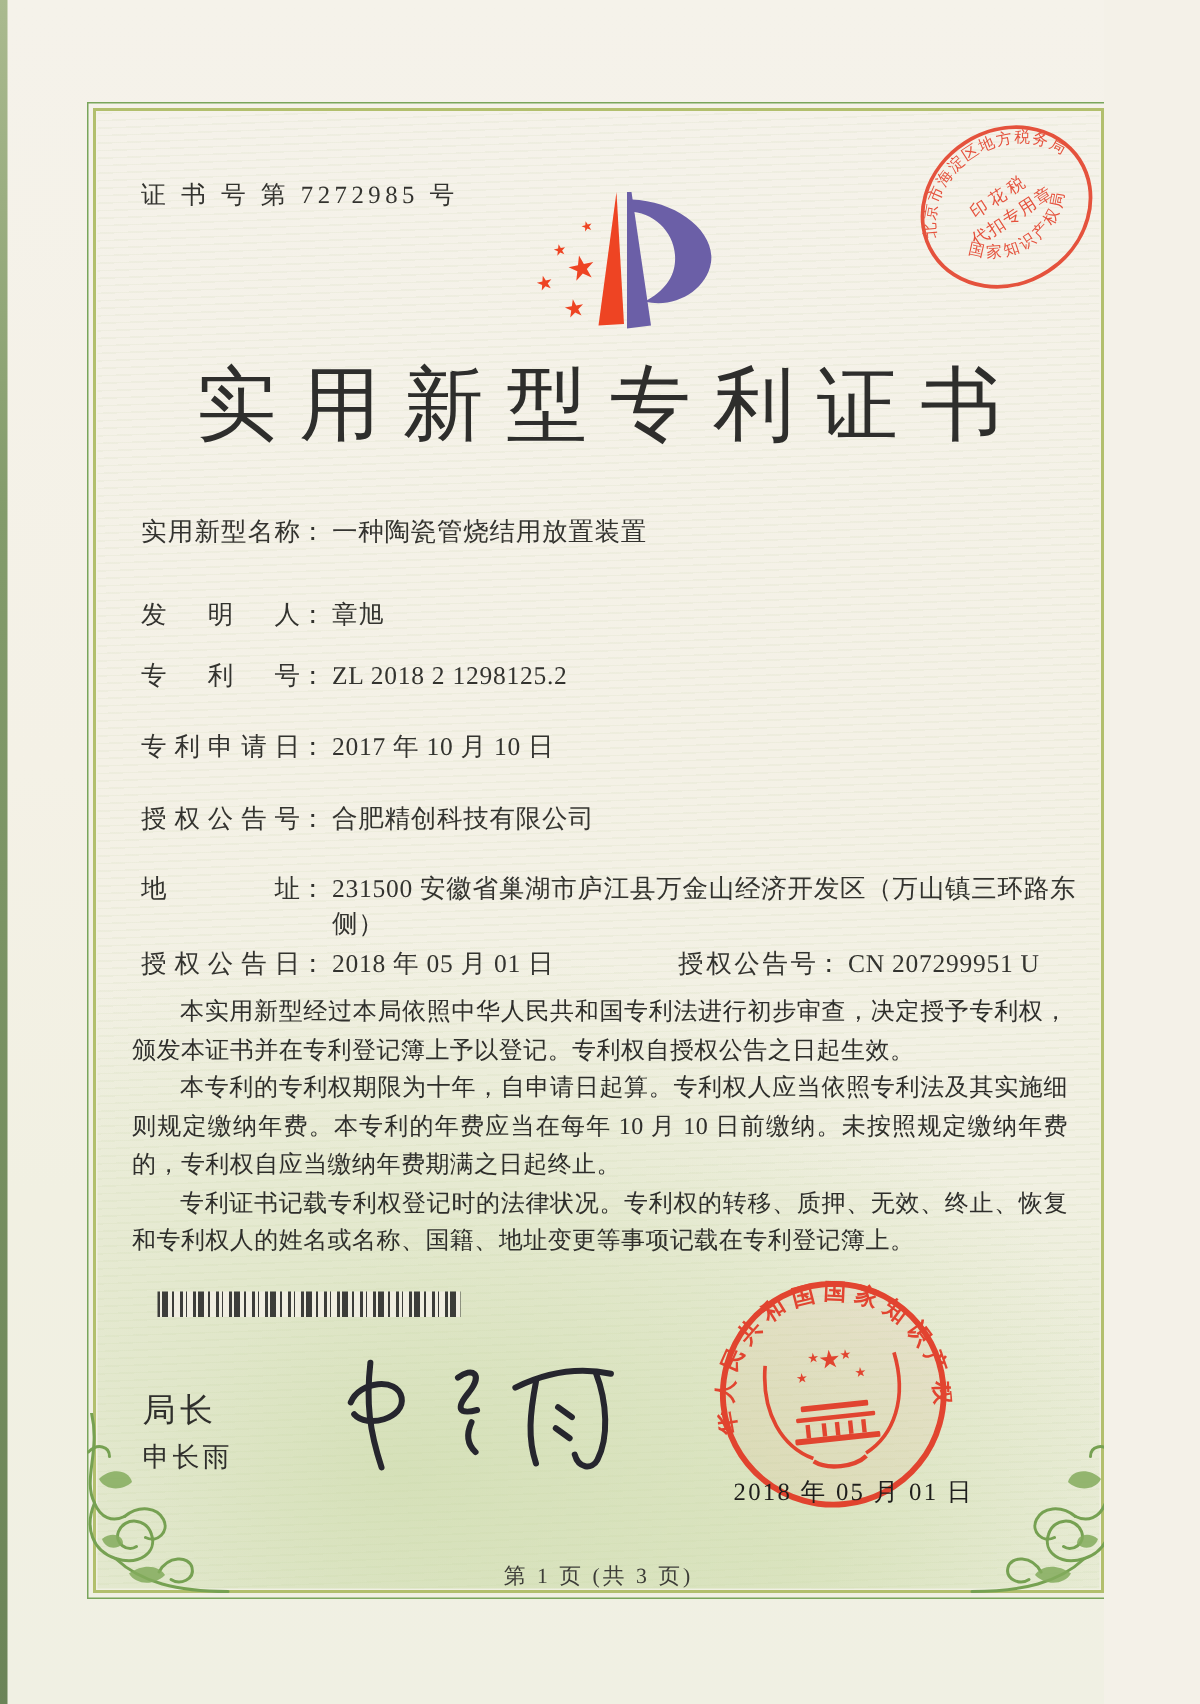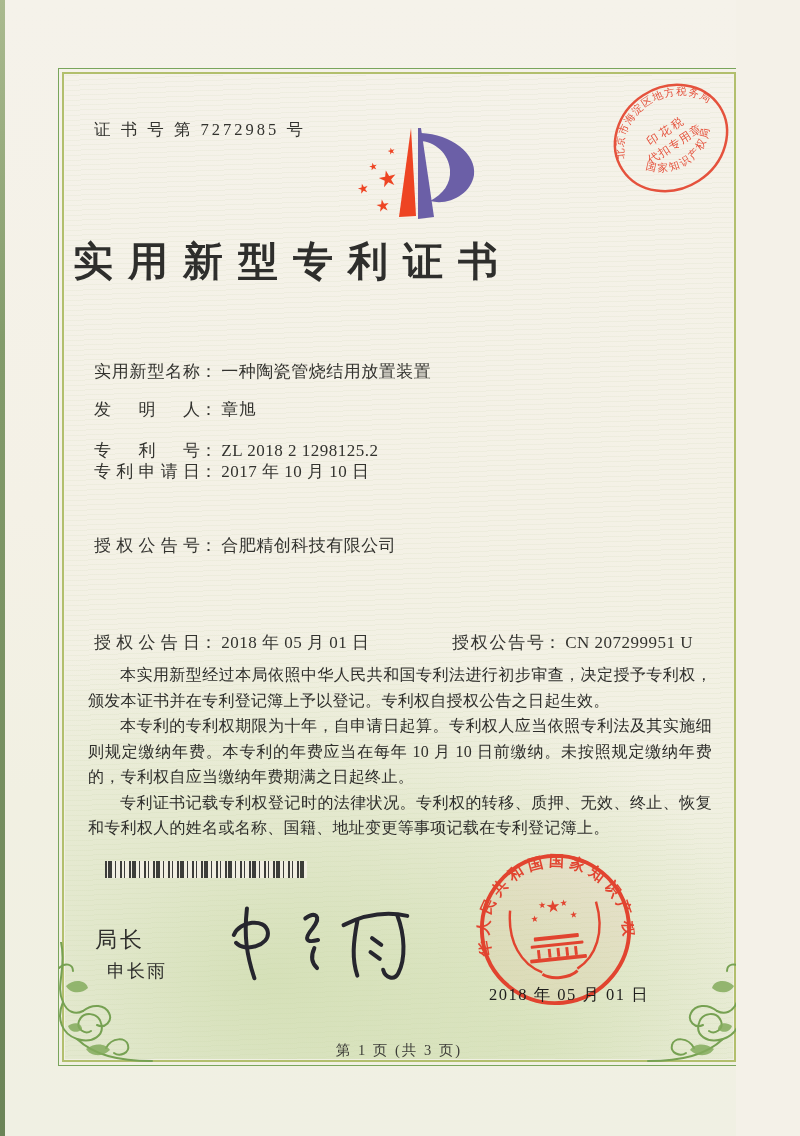--- a/index.html
+++ b/index.html
@@ -32,36 +32,36 @@
       radial-gradient(120% 60% at 30% 92%, rgba(196,214,158,.55) 0%, rgba(196,214,158,0) 60%),
       radial-gradient(120% 50% at 70% 98%, rgba(203,219,166,.45) 0%, rgba(203,219,166,0) 55%),
       repeating-linear-gradient(178deg, rgba(150,178,105,.07) 0 1px, rgba(150,178,105,0) 1px 5px);
   }
   .flourish{position:absolute;z-index:2;}
   .flourish.br{transform:scaleX(-1);}
   
   .abs{position:absolute;z-index:3;}
   .cert-no{left:94px;top:119px;font-size:16.5px;letter-spacing:3px;color:#33332f;}
   .title{
-    left:58px;top:234px;width:682px;
-    font-size:40px;font-weight:700;color:#2e2e2c;
+    left:58px;top:234px;width:682px;text-align:center;
+    font-size:54px;font-weight:400;color:#2e2e2c;
     letter-spacing:15px;text-indent:15px;
   }
   .field{font-size:17px;color:#33332f;white-space:nowrap;}
   .flabel{
     display:inline-block;width:106px;
     text-align:justify;text-align-last:justify;
     vertical-align:top;
   }
   .fvalue{letter-spacing:.5px;}
   .fvalue.wrap{display:inline-block;width:498px;white-space:normal;line-height:23px;vertical-align:top;}
-  .f-row1{left:94px;top:360px;}
+  .f-row1{left:94px;top:343px;}
   .f-row2{left:94px;top:398px;}
   .f-row3{left:94px;top:439px;}
-  .f-row4{left:94px;top:460px;}
+  .f-row4{left:94px;top:486px;}
   .f-row5{left:94px;top:534px;}
   .f-row6{left:94px;top:581px;}
   .f-row7a{left:94px;top:631px;}
   .f-row7b{left:452px;top:631px;}
   .f-row7b .flabel{width:92px;}
   .paras{left:88px;top:662px;width:624px;color:#2e2e2b;}
   .paras p{
     margin:0;font-size:16px;line-height:25.5px;
     text-align:justify;text-indent:2em;letter-spacing:.3px;
   }
@@ -69,21 +69,21 @@
     left:105px;top:861px;width:202px;height:17px;
     background:repeating-linear-gradient(90deg,
       #262626 0 2px,#f2efe4 2px 3px,
       #262626 3px 7px,#f2efe4 7px 10px,
       #262626 10px 11px,#f2efe4 11px 15px,
       #262626 15px 17px,#f2efe4 17px 19px,
       #262626 19px 20px,#f2efe4 20px 24px);
     opacity:.88;
   }
   .sig-title{left:95px;top:925px;font-size:22px;letter-spacing:3px;color:#2f2f2c;}
-  .sig-name{left:107px;top:959px;font-size:18px;letter-spacing:2px;color:#2f2f2c;}
+  .sig-name{left:95px;top:959px;font-size:18px;letter-spacing:2px;color:#2f2f2c;}
   .signature{left:218px;top:888px;transform:rotate(-2deg);}
   .tax-stamp{left:608px;top:80px;transform:rotate(-33deg);opacity:.92;}
   .official-seal{left:477px;top:851px;transform:rotate(-6deg);opacity:.95;}
   .seal-date{left:489px;top:984px;font-size:16.5px;letter-spacing:1.5px;color:#1e1e1c;z-index:4;}
   .footer{left:58px;top:1041px;width:682px;text-align:center;font-size:14.5px;letter-spacing:2px;color:#3d3d38;}
 </style>
 </head>
 <body>
 
 <div class="page">
@@ -157,20 +157,24 @@
     <span class="flabel">专利号</span><span>：</span>
     <span class="fvalue">ZL 2018 2 1298125.2</span>
   </div>
   <div class="abs field f-row4">
     <span class="flabel">专利申请日</span><span>：</span>
     <span class="fvalue">2017 年 10 月 10 日</span>
   </div>
   <div class="abs field f-row5">
     <span class="flabel">授权公告号</span><span>：</span>
     <span class="fvalue">合肥精创科技有限公司</span>
+  </div>
+  <div class="abs field f-row6">
+    <span class="flabel">地址</span><span>：</span>
+    <span class="fvalue wrap">231500 安徽省巢湖市庐江县万金山经济开发区（万山镇三环路东侧）</span>
   </div>
   <div class="abs field f-row7a">
     <span class="flabel">授权公告日</span><span>：</span>
     <span class="fvalue">2018 年 05 月 01 日</span>
   </div>
   <div class="abs field f-row7b">
     <span class="flabel">授权公告号</span><span>：</span>
     <span class="fvalue">CN 207299951 U</span>
   </div>
 

